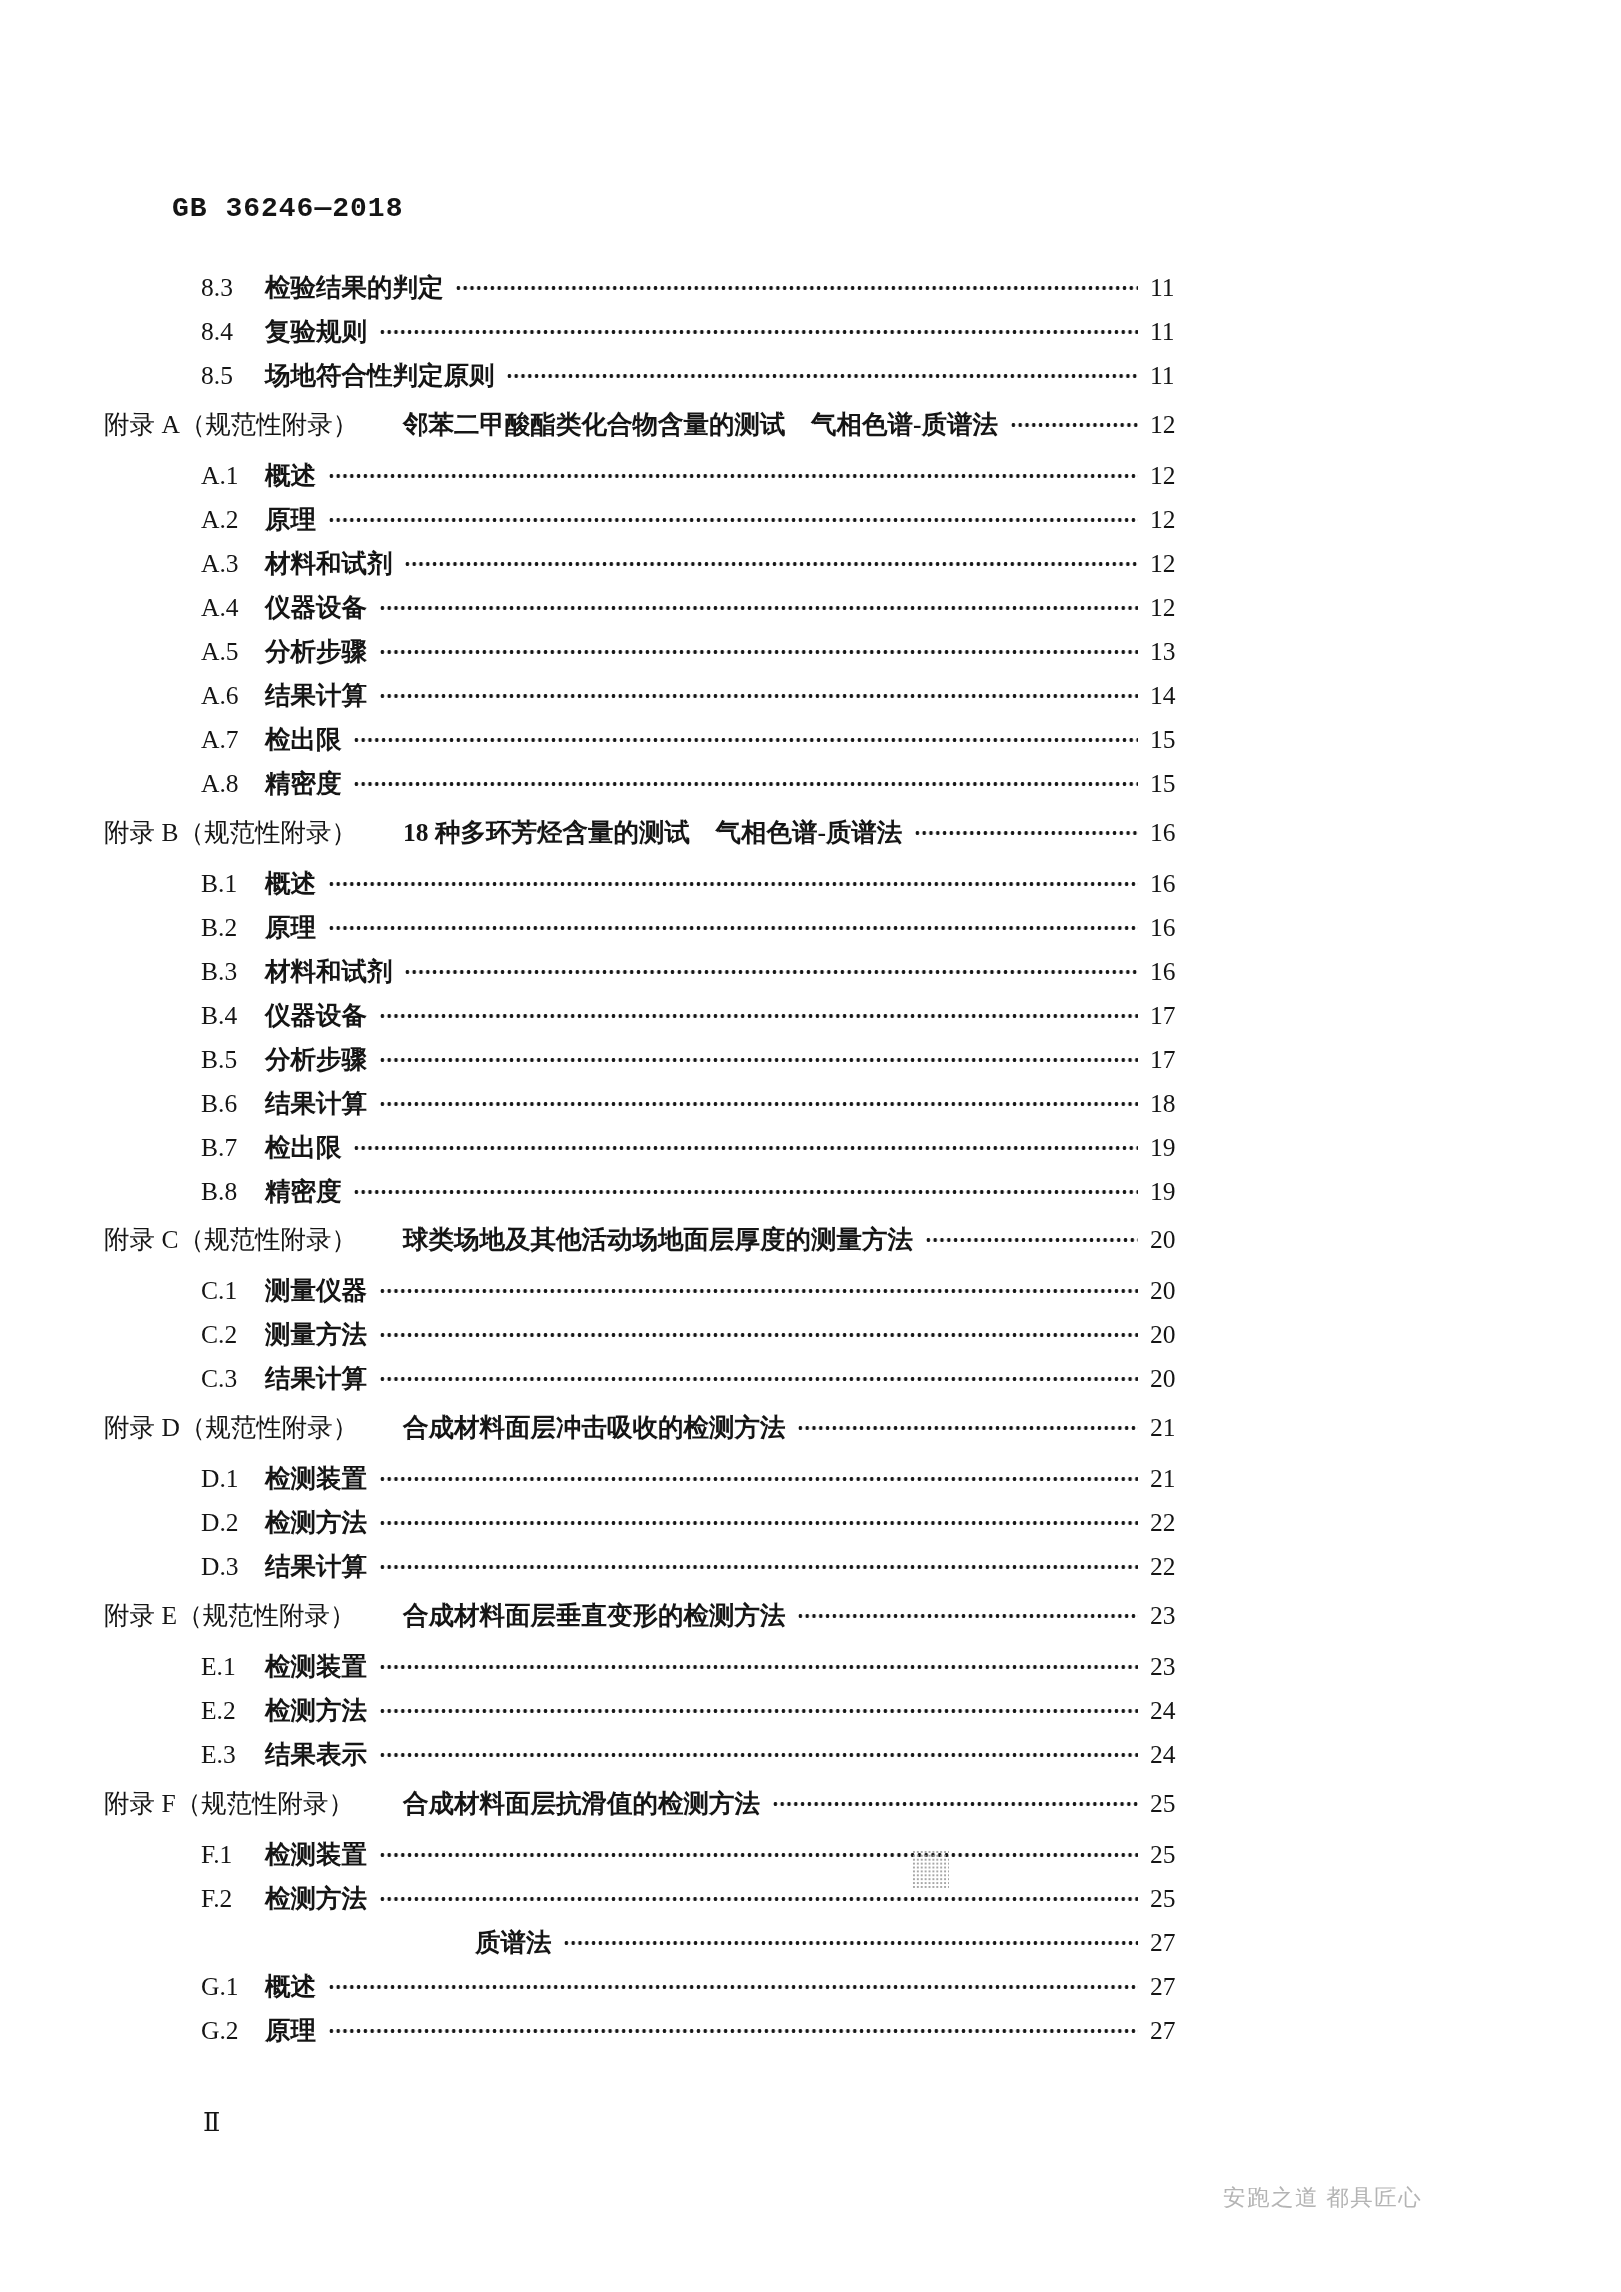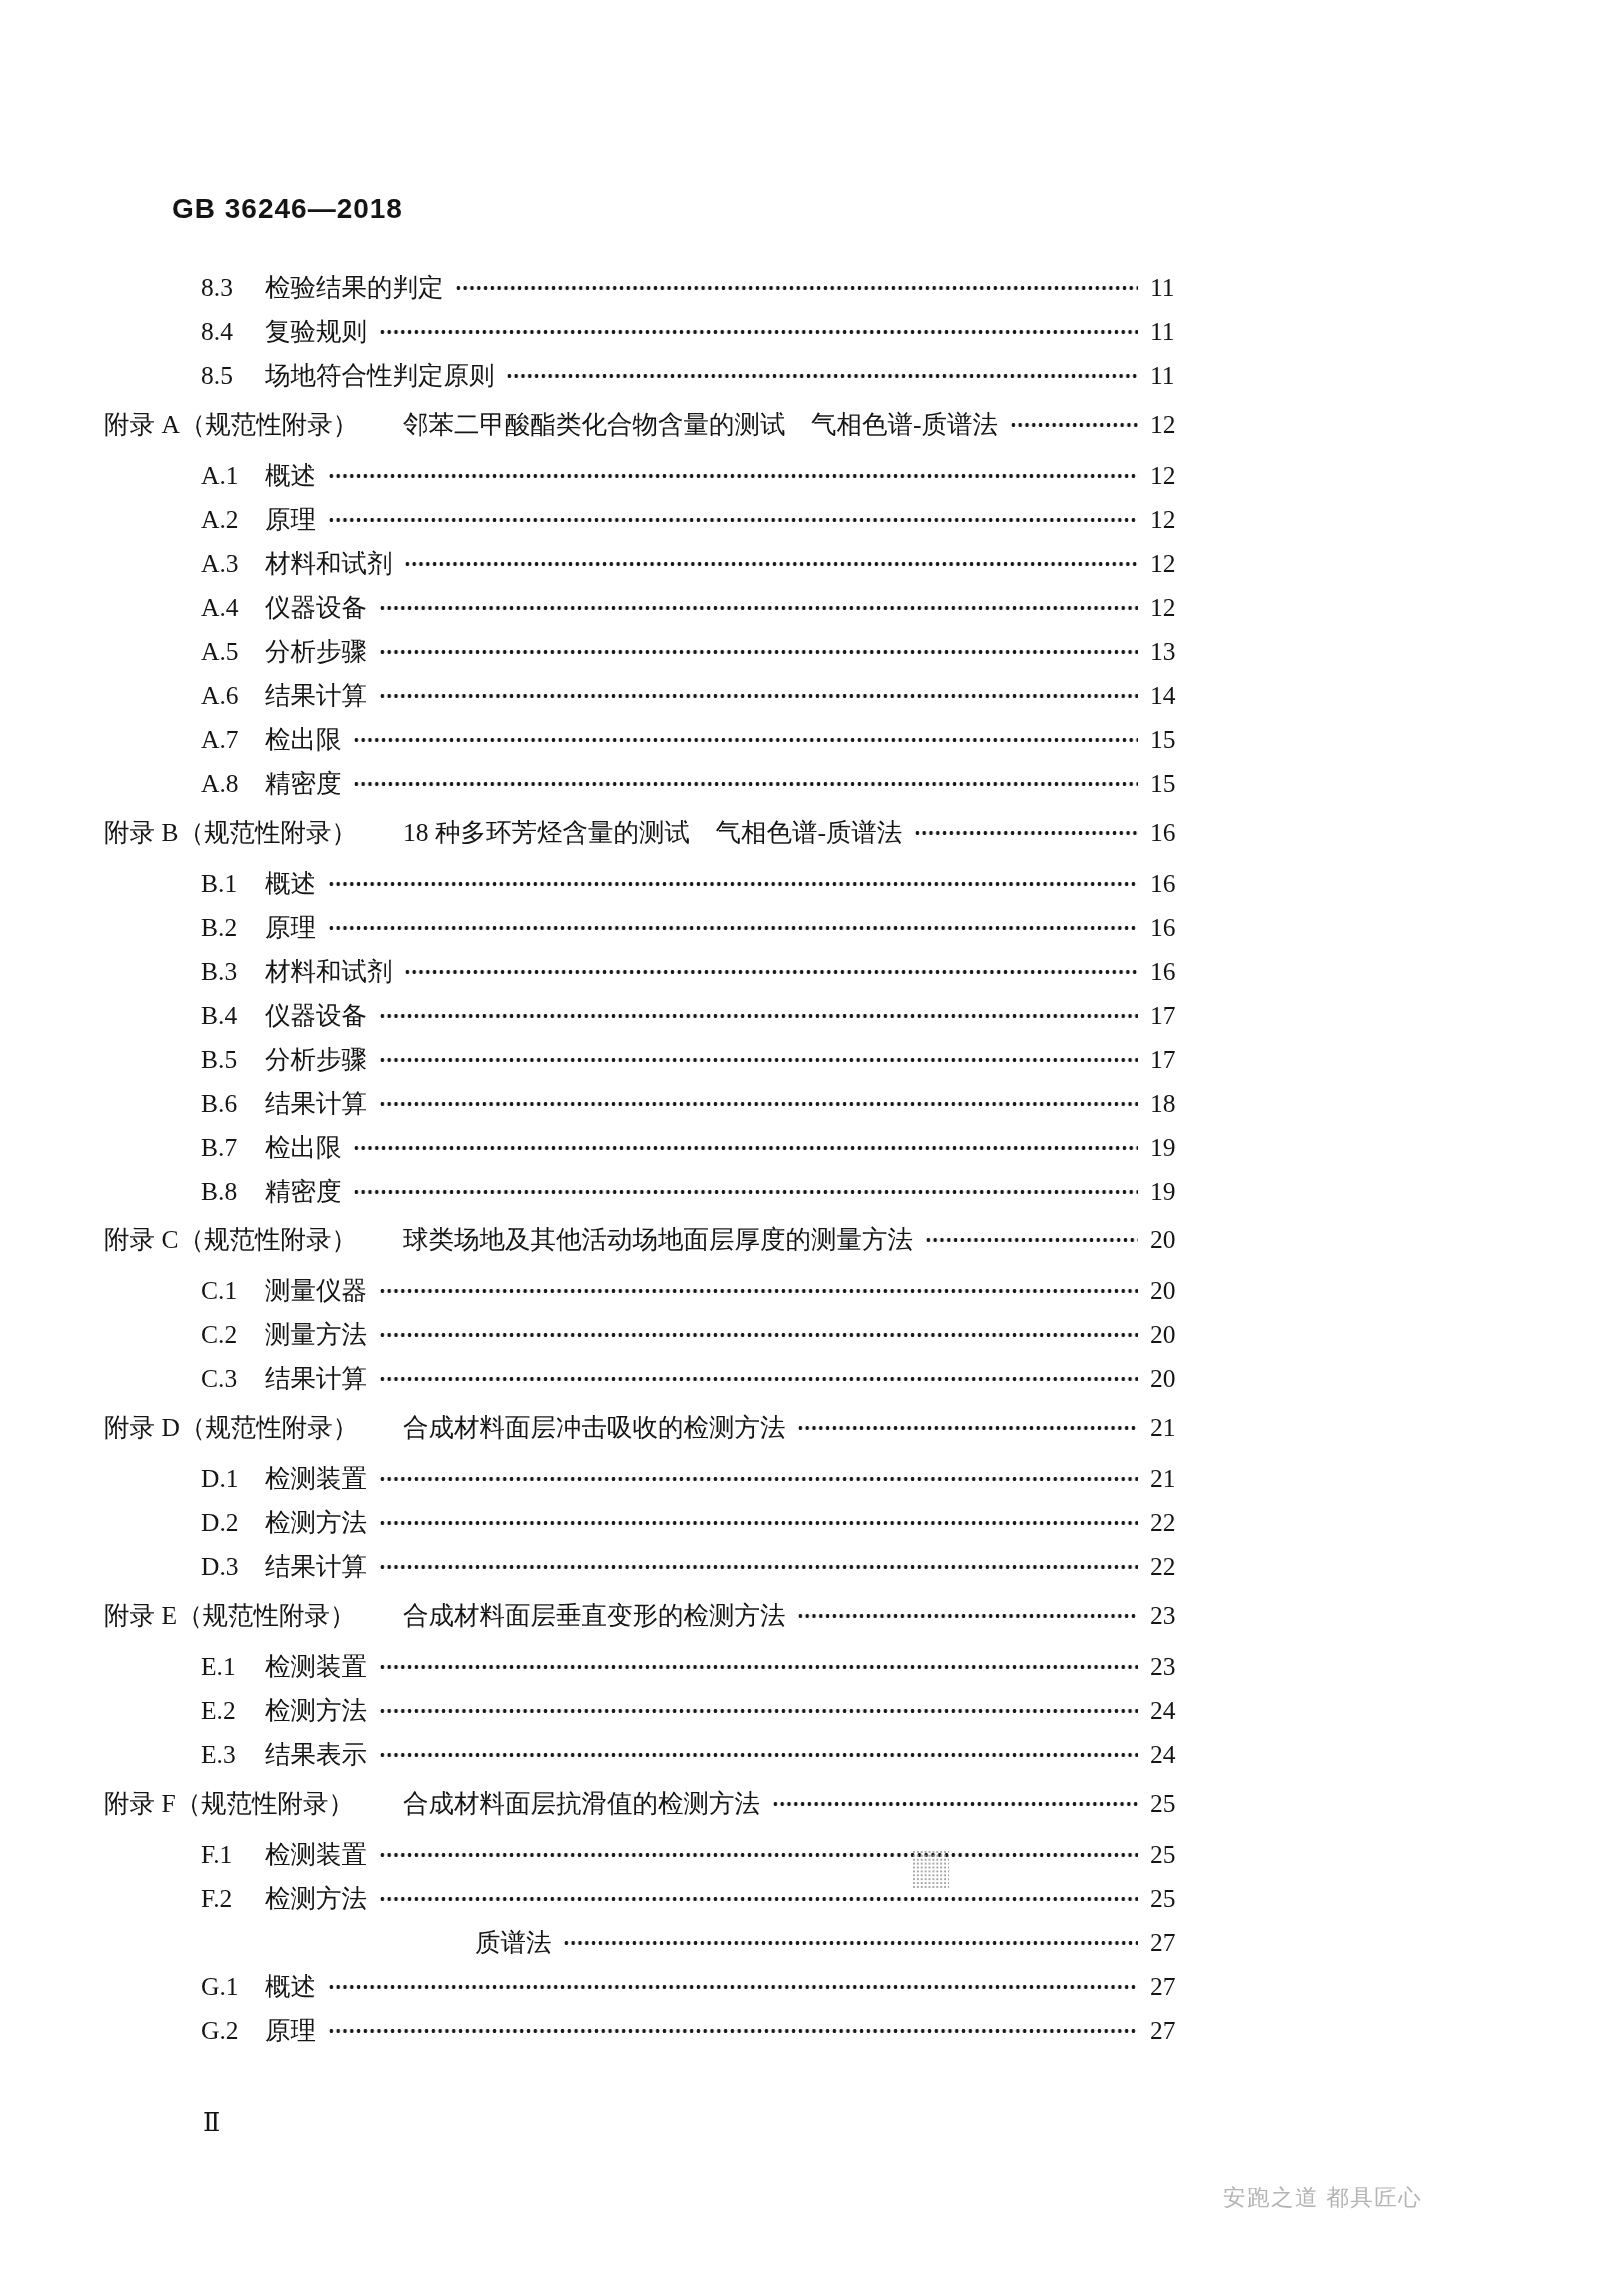--- a/index.html
+++ b/index.html
@@ -7,40 +7,40 @@
     position:relative;
     width:1621px; height:2293px;
     margin:0 auto;
     background:#ffffff;
     color:#151515;
     font-family:"Liberation Serif","DejaVu Serif",serif;
     overflow:hidden;
   }
   .std-header {
     position:absolute; left:172px; top:194px;
-    font-family:Liberation Sans, sans-serif;
+    font-family:Liberation Mono, monospace;
     font-weight:bold; font-size:28px; line-height:29px;
     letter-spacing:1px;
   }
   .toc {
     position:absolute; left:0; top:266px; width:1393px;
   }
   .row {
     display:flex; align-items:center;
     height:44px; line-height:44px;
     font-size:25.5px;
     padding-left:201px; padding-right:194px;
     white-space:pre;
   }
   .row.appendix { padding-left:104px; margin-top:4.9px; margin-bottom:6.9px; }
   .row.cont { padding-left:475px; }
   .num { display:inline-block; }
   .row.sub .num { width:64px; }
   .row.appendix .num { min-width:299px; }
-  .title { display:inline-block; }
+  .title { display:inline-block;font-weight:bold; }
   .dots {
     flex:1; align-self:stretch;
     margin:0 11.8px 0 11.8px;
     background-image:radial-gradient(circle, #161616 1.7px, transparent 2.1px);
     background-size:6.8px 44px;
     background-repeat:repeat-x;
     background-position:0 55%;
   }
   .row.nodots .dots { background:none; }
   .pg { min-width:49px; }

